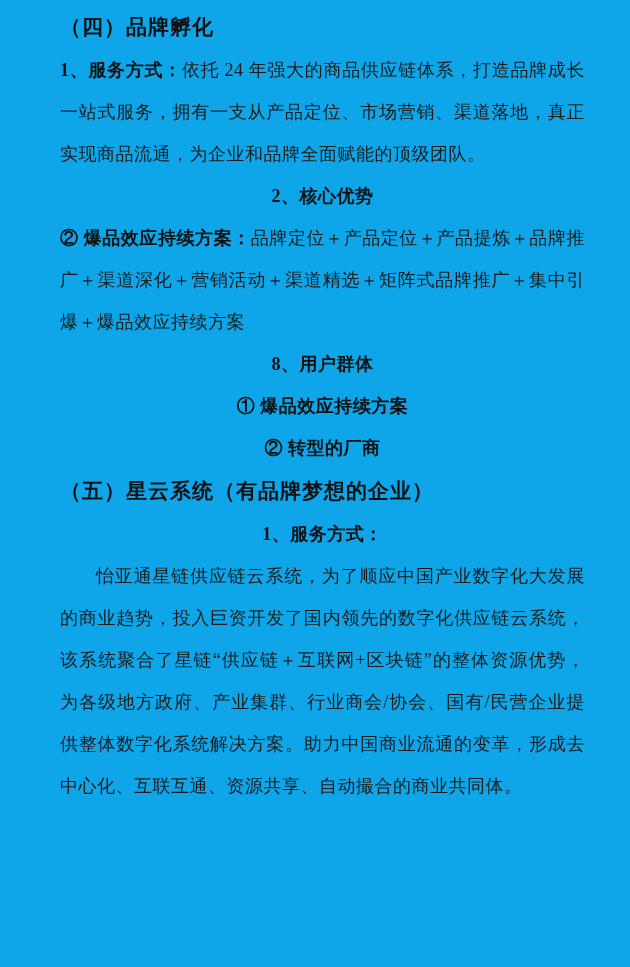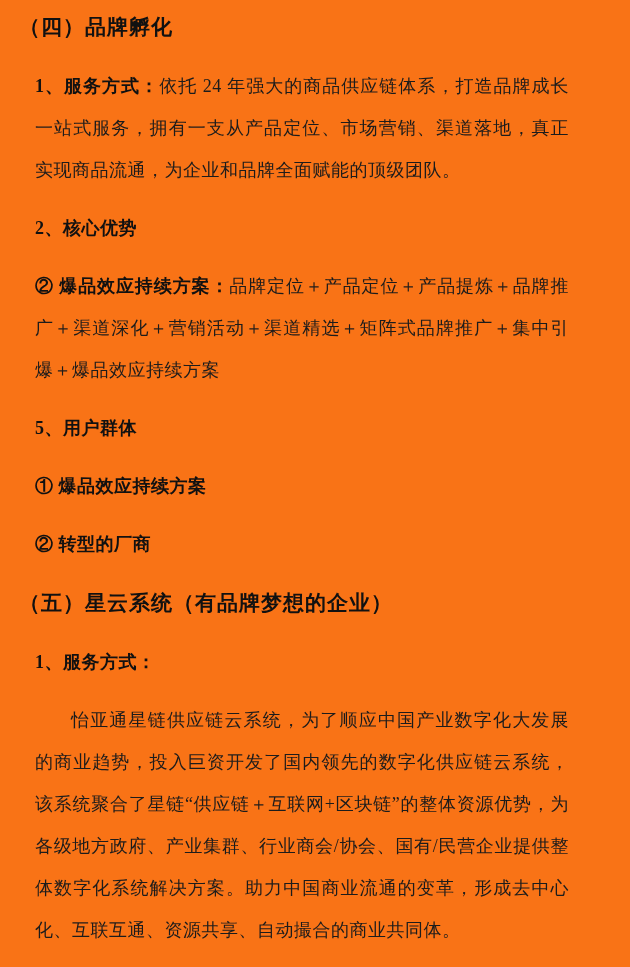--- a/index.html
+++ b/index.html
@@ -11,43 +11,43 @@
     width: 630px;
     height: 967px;
     overflow: hidden;
     font-family: "Liberation Serif", "DejaVu Serif", serif;
     color: #1c1c1c;
   }
   .page {
     box-sizing: border-box;
     width: 630px;
     height: 967px;
-    padding: 5px 45px 0 19px;
-    background: #f97316;
+    padding: 5px 45px 0 60px;
+    background: #0ea5e9;
     overflow: hidden;
   }
   .h-major {
     font-size: 21px;
     font-weight: bold;
     line-height: 44px;
     margin: 0;
     letter-spacing: 1px;
     text-align: left;
     color: #111111;
   }
   p.body-para {
-    margin: 16px;
+    margin: 0;
     font-size: 18px;
     line-height: 42px;
     text-align: justify;
     text-justify: inter-character;
     letter-spacing: 0.5px;
   }
   p.no-justify {
-    text-align: left;
+    text-align: center;
   }
   .lead-bold {
     font-weight: bold;
     color: #111111;
   }
   .indent-2em {
     text-indent: 2em;
   }
 </style>
 </head>
@@ -57,21 +57,21 @@
 
   <h2 class="h-major">（四）品牌孵化</h2>
 
   <p class="body-para"><span class="lead-bold">1、服务方式：</span><span>依托 24 年强大的商品供应链体系，打造品牌成长一站式服务，拥有一支从产品定位、市场营销、渠道落地，真正实现商品流通，为企业和品牌全面赋能的顶级团队。</span></p>
 
   <p class="body-para no-justify lead-bold">2、核心优势</p>
 
 
   <p class="body-para"><span class="lead-bold">② 爆品效应持续方案：</span><span>品牌定位＋产品定位＋产品提炼＋品牌推广＋渠道深化＋营销活动＋渠道精选＋矩阵式品牌推广＋集中引爆＋爆品效应持续方案</span></p>
 
-  <p class="body-para no-justify lead-bold">5、用户群体</p>
+  <p class="body-para no-justify lead-bold">8、用户群体</p>
 
   <p class="body-para no-justify lead-bold">① 爆品效应持续方案</p>
 
   <p class="body-para no-justify lead-bold">② 转型的厂商</p>
 
 
   <h2 class="h-major">（五）星云系统（有品牌梦想的企业）</h2>
 
   <p class="body-para no-justify lead-bold">1、服务方式：</p>
 

